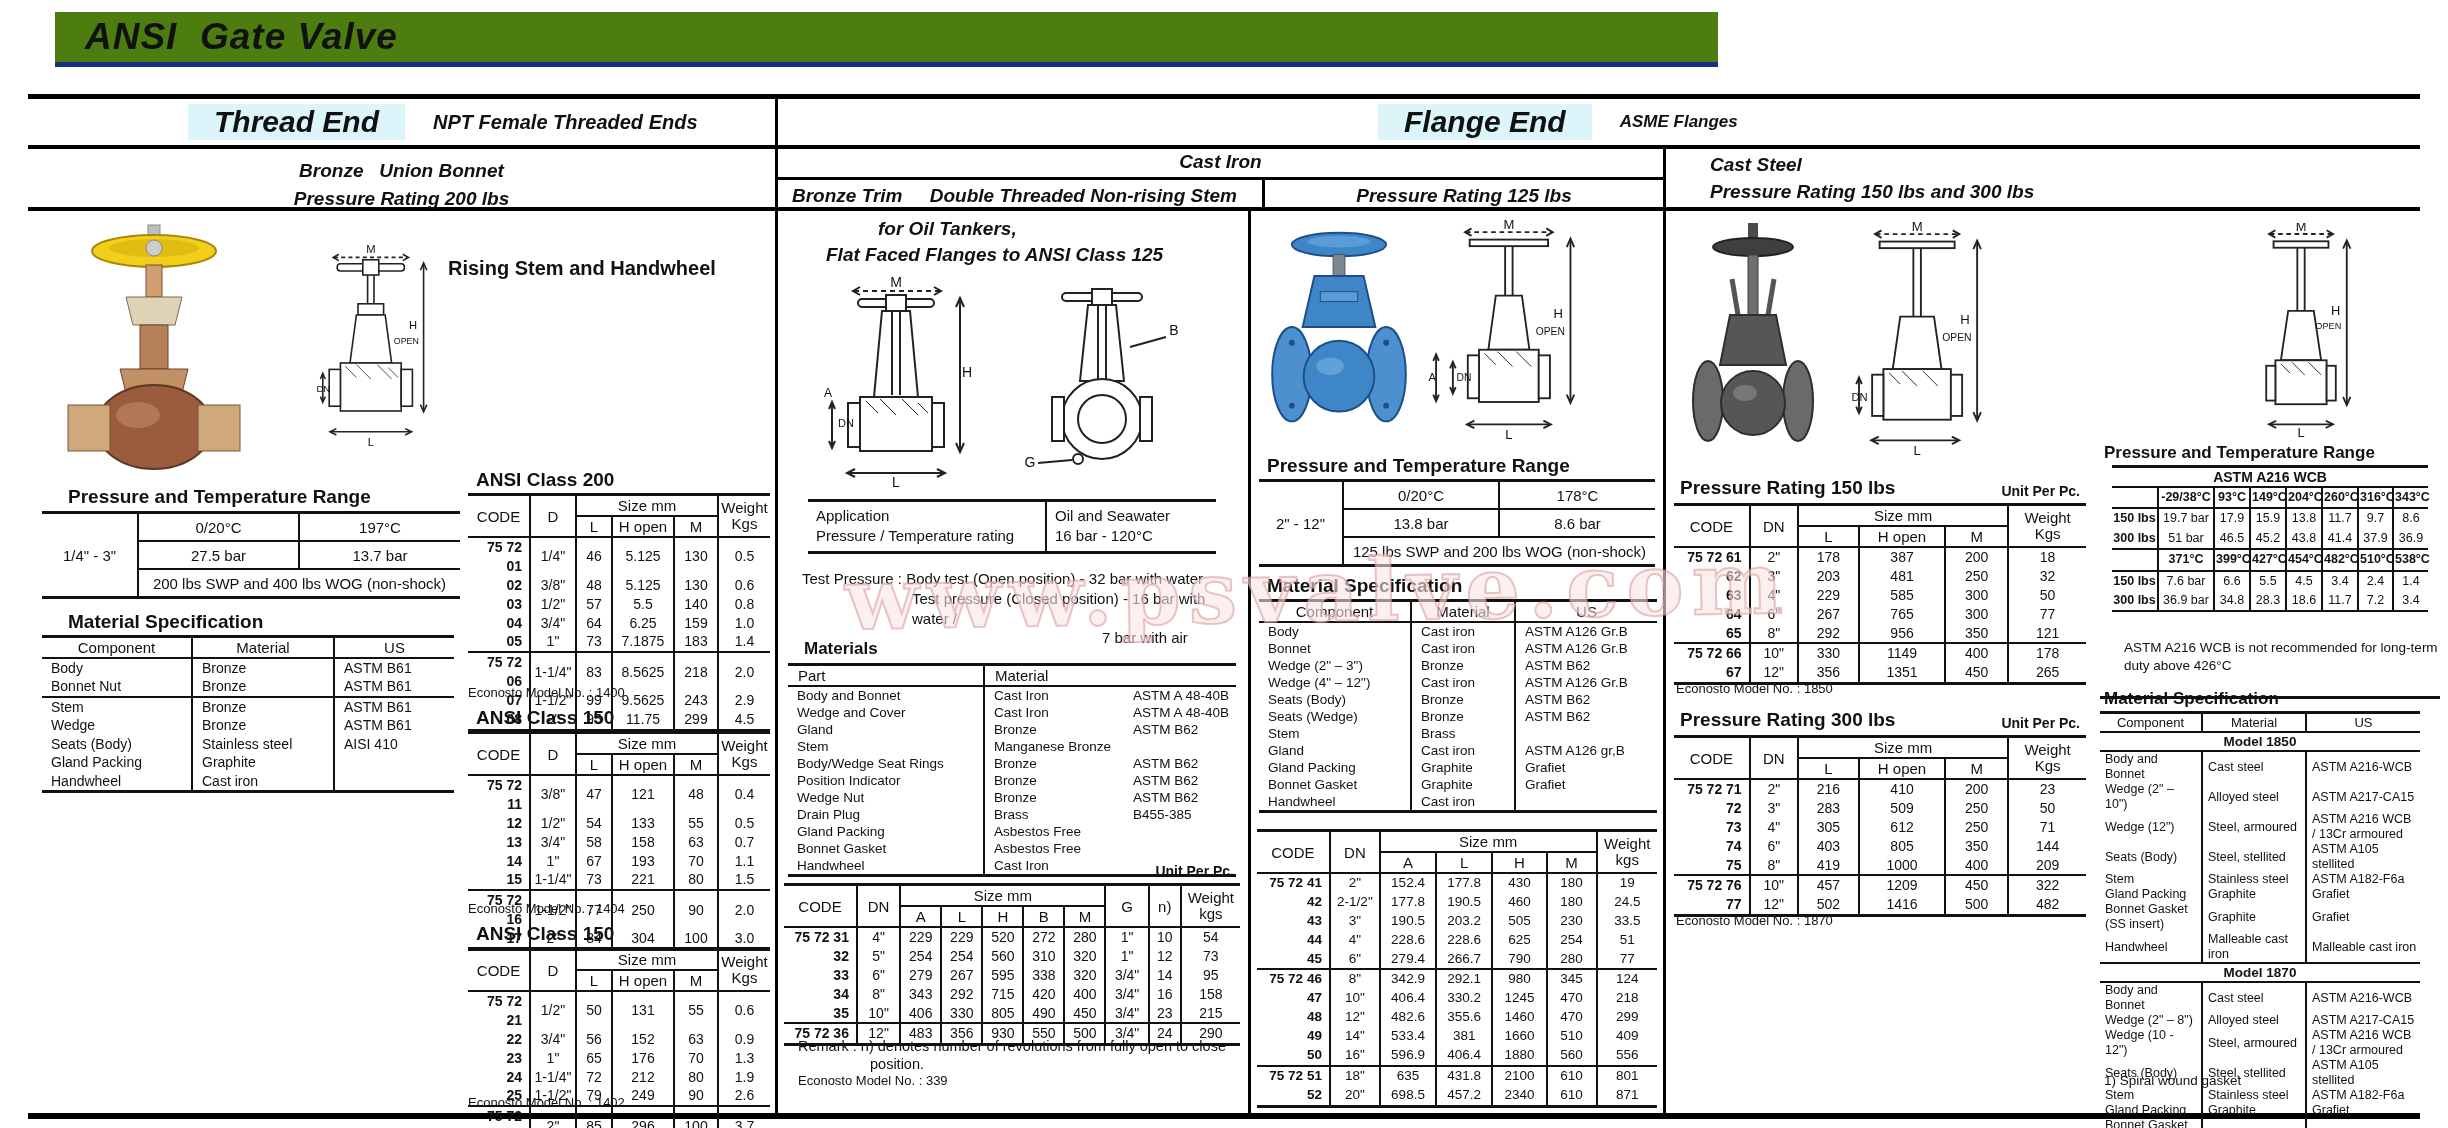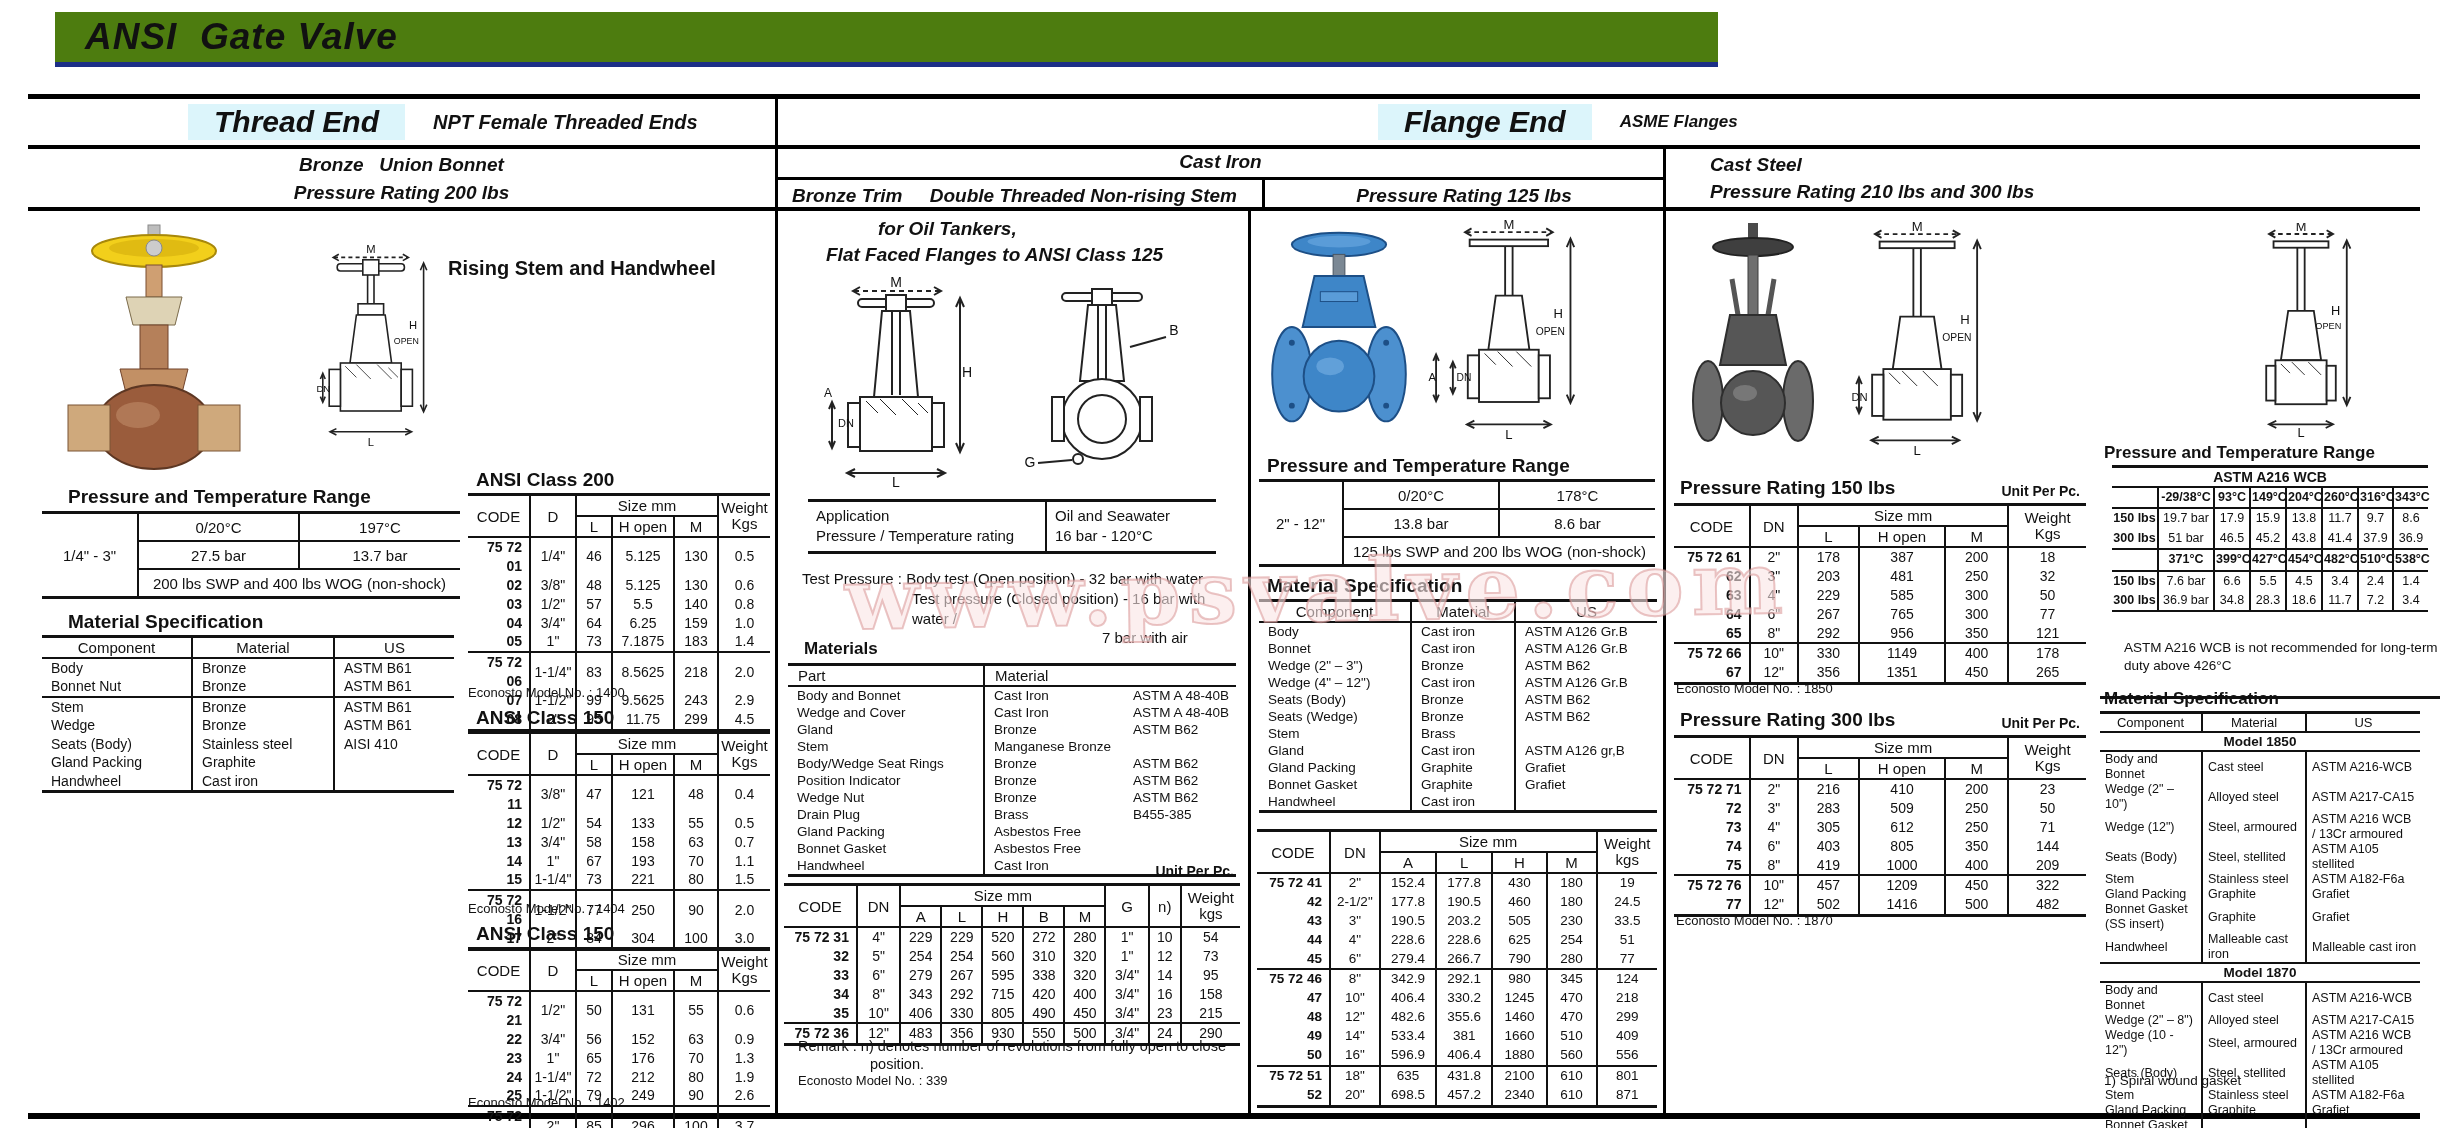--- a/index.html
+++ b/index.html
@@ -15,21 +15,21 @@
          border-top:5px solid #000;border-bottom:6px solid #000;display:flex;flex-direction:column;}
   .hrow1{display:flex;height:46px;border-bottom:4px solid #000;align-items:center;}
   .h1-left{width:747px;height:100%;border-right:3px solid #000;display:flex;align-items:center;}
   .h1-right{flex:1;height:100%;display:flex;align-items:center;}
   .endbox{background:#dcf5fb;font-style:italic;font-weight:bold;font-size:30px;
           padding:1px 26px;margin-left:160px;}
   .h1-right .endbox{margin-left:600px;}
   .subhdr-txt{font-style:italic;font-weight:bold;font-size:20px;margin-left:28px;}
   .hrow2{display:flex;height:58px;border-bottom:4px solid #000;}
   .h2-left{width:747px;border-right:3px solid #000;text-align:center;
-           font-style:italic;font-weight:bold;font-size:19px;line-height:1.45;padding-top:2px;}
+           font-style:italic;font-weight:bold;font-size:19px;line-height:1.45;padding-top:8px;}
   .h2-left div{white-space:pre;}
   .h2-mid{width:885px;display:flex;flex-direction:column;}
   .castiron{height:26px;border-bottom:3px solid #000;text-align:center;
             font-style:italic;font-weight:bold;font-size:19px;padding-top:2px;}
   .midsplit{flex:1;display:flex;}
   .bronzetrim{width:470px;border-right:3px solid #000;font-style:italic;font-weight:bold;
               font-size:19px;padding:5px 0 0 14px;}
   .bronzetrim span{margin-right:22px;}
   .r125{flex:1;text-align:center;font-style:italic;font-weight:bold;font-size:19px;padding-top:5px;}
   .h2-right{flex:1;border-left:3px solid #000;font-style:italic;font-weight:bold;font-size:19px;
@@ -126,21 +126,21 @@
         <div class="midsplit">
           <div class="bronzetrim">
             <span>Bronze Trim</span>
             <span>Double Threaded Non-rising Stem</span>
           </div>
           <div class="r125">Pressure Rating 125 lbs</div>
         </div>
       </div>
       <div class="h2-right">
         <div>Cast Steel</div>
-        <div>Pressure Rating 210 lbs and 300 lbs</div>
+        <div>Pressure Rating 150 lbs and 300 lbs</div>
       </div>
     </div>
 
     <div class="body-row">
 
       <div class="bcol1">
 
         <svg class="abs" style="left:30px;top:6px" width="195" height="258" viewBox="0 0 195 258">
           <rect x="90" y="8" width="12" height="14" fill="#bdbdbd" stroke="#8a8a8a"></rect>
           <ellipse cx="96" cy="34" rx="62" ry="16" fill="#f2cf1b" stroke="#a8880a" stroke-width="2"></ellipse>

